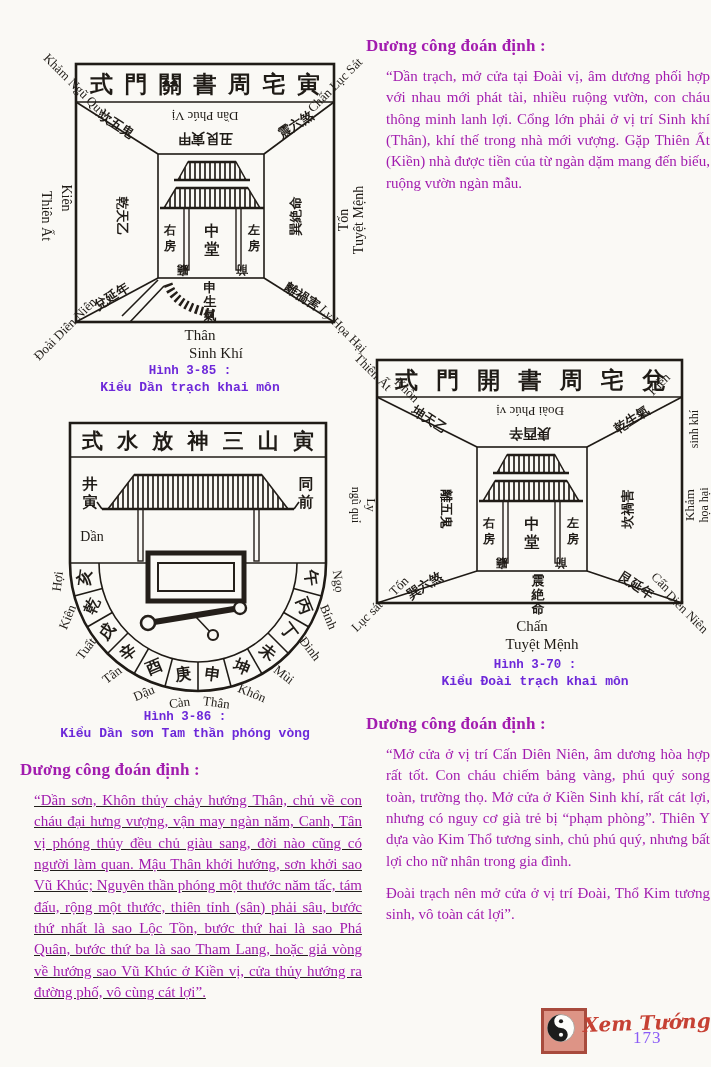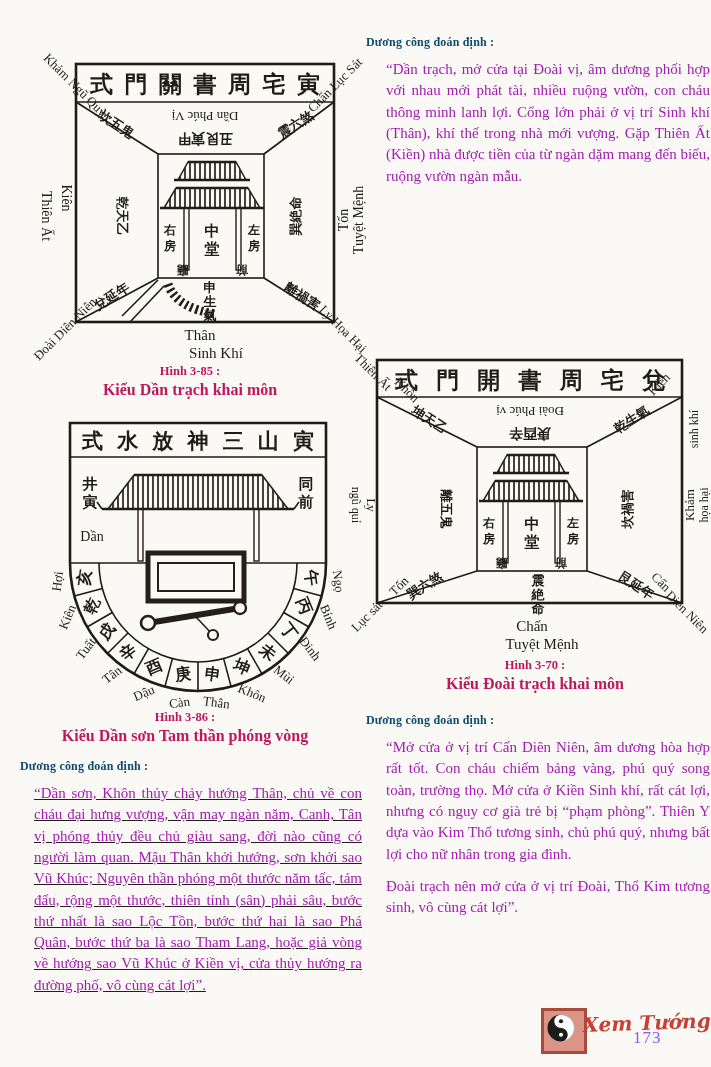--- a/index.html
+++ b/index.html
@@ -4,34 +4,34 @@
 <style>
   html,body{margin:0;padding:0;}
   body{
     width:711px;height:1067px;position:relative;overflow:hidden;
     background:#faf9f5;color:#221f1b;
     font-family:"Liberation Serif","DejaVu Serif",serif;
   }
   .abs{position:absolute;}
   .textblock{line-height:1.42;}
   .dc-heading{
-    font-size:12px;font-weight:bold;margin:0 0 8px 0;letter-spacing:.2px;
-    font-family:"Liberation Serif","DejaVu Serif",serif;color:#0c4a6e;
+    font-size:17px;font-weight:bold;margin:0 0 8px 0;letter-spacing:.2px;
+    font-family:"Liberation Serif","DejaVu Serif",serif;color:#a21caf;
   }
   .paras{padding-left:20px;}
   .paras.narrow{padding-left:14px;text-decoration:underline;}
   .para{
     font-size:15px;margin:0 0 11px 0;text-align:justify;color:#a21caf;
   }
   .caption{
-    text-align:center;font-family:Liberation Serif, serif;
-    color:#be185d;
+    text-align:center;font-family:Liberation Mono, monospace;
+    color:#6d28d9;
   }
   .caption .cap-no{font-size:12.5px;font-weight:bold;margin-bottom:2px;}
-  .caption .cap-title{font-size:16px;font-weight:bold;}
+  .caption .cap-title{font-size:13px;font-weight:bold;}
   svg{overflow:visible;display:block;}
   svg text{
     font-family:"Liberation Serif","DejaVu Serif",serif;
     fill:#1f1b16;
   }
   .cjk{font-family:"DejaVu Sans",sans-serif;font-weight:bold;}
   .vn{font-size:13px;}
   .vn-sm{font-size:12px;}
   .diagline{stroke:#1f1b16;stroke-width:1.6;fill:none;}
   .thick{stroke-width:2.6;}
@@ -290,21 +290,21 @@
 
 <div class="abs caption" style="left:395px;top:658px;width:280px;">
   <div class="cap-no">Hình 3-70 :</div>
   <div class="cap-title">Kiểu Đoài trạch khai môn</div>
 </div>
 
 <div class="abs textblock" style="left:366px;top:712px;width:344px;">
   <h3 class="dc-heading">Dương công đoán định :</h3>
   <div class="paras">
     <p class="para">“Mở cửa ở vị trí Cấn Diên Niên, âm dương hòa hợp rất tốt. Con cháu chiếm bảng vàng, phú quý song toàn, trường thọ. Mở cửa ở Kiền Sinh khí, rất cát lợi, nhưng có nguy cơ già trẻ bị “phạm phòng”. Thiên Y dựa vào Kim Thổ tương sinh, chủ phú quý, nhưng bất lợi cho nữ nhân trong gia đình.</p>
-    <p class="para">Đoài trạch nên mở cửa ở vị trí Đoài, Thổ Kim tương sinh, vô cùng cát lợi”.</p>
+    <p class="para">Đoài trạch nên mở cửa ở vị trí Đoài, Thổ Kim tương sinh, vô toàn cát lợi”.</p>
   </div>
 </div>
 
 <div class="abs textblock" style="left:20px;top:758px;width:342px;">
   <h3 class="dc-heading">Dương công đoán định :</h3>
   <div class="paras narrow">
     <p class="para">“Dần sơn, Khôn thủy chảy hướng Thân, chủ về con cháu đại hưng vượng, vận may ngàn năm, Canh, Tân vị phóng thủy đều chủ giàu sang, đời nào cũng có người làm quan. Mậu Thân khởi hướng, sơn khởi sao Vũ Khúc; Nguyên thần phóng một thước năm tấc, tám đấu, rộng một thước, thiên tỉnh (sân) phải sâu, bước thứ nhất là sao Lộc Tồn, bước thứ hai là sao Phá Quân, bước thứ ba là sao Tham Lang, hoặc giả vòng về hướng sao Vũ Khúc ở Kiền vị, cửa thủy hướng ra đường phố, vô cùng cát lợi”.</p>
   </div>
 </div>
 

